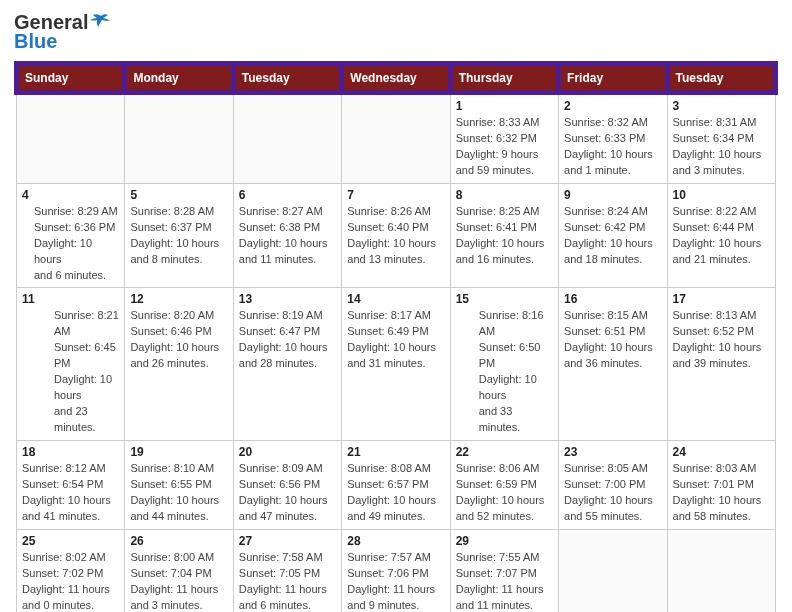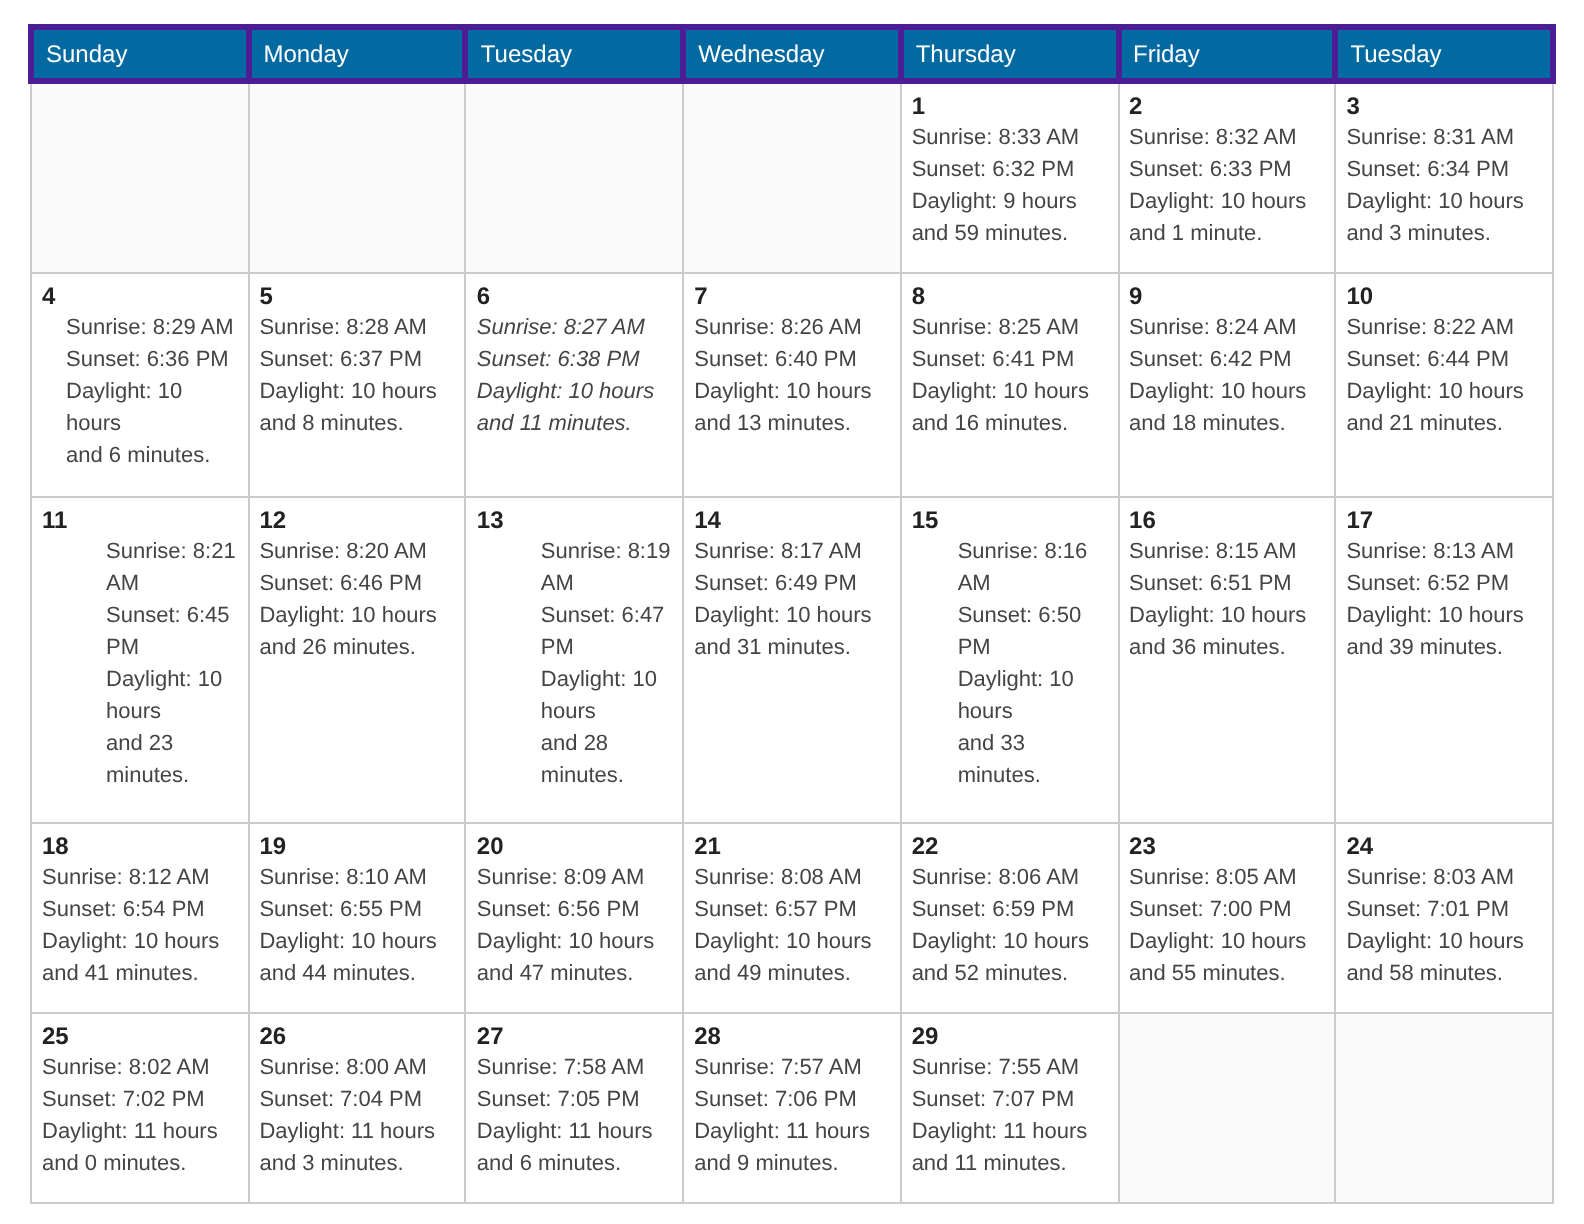--- a/index.html
+++ b/index.html
@@ -43,27 +43,27 @@
       margin-top: 2px;
     }
     .calendar {
       flex: 1;
       border: 1px solid #ccc;
       border-collapse: collapse;
       width: 100%;
       table-layout: fixed;
     }
     .calendar th {
-      background: #0369a1;
+      background: #7f1d1d;
       color: #fff;
       text-align: left;
       padding: 5px 6px;
       font-size: 12px;
-      font-weight: normal;
-      border: 3px solid #4c1d95;
+      font-weight: bold;
+      border: 5px solid #4c1d95;
     }
     .calendar td {
       border: 1px solid #ccc;
       vertical-align: top;
       padding: 4px 5px;
       font-size: 9.5px;
       color: #333;
       height: 88px;
     }
     .day-num {
@@ -83,20 +83,38 @@
     }
     table {
       width: 100%;
       border-collapse: collapse;
     }
   </style>
 </head>
 <body>
 
 <div class="page">
+  <div class="header">
+    <div class="logo">
+      <div style="display:flex;align-items:center;gap:4px;">
+        <div style="font-size:20px;font-weight:bold;color:#333;line-height:1;">
+          <span style="color:#333;">General</span><span style="display:inline-block;margin-left:2px;">
+            <svg width="22" height="16" viewBox="0 0 22 16">
+              <path d="M11 3 Q14 0 18 2 Q15 4 13 5 Q16 5 20 8 Q15 8 12 7 Q10 10 8 14 Q6 10 7 7 Q4 8 0 7 Q4 5 7 5 Q5 4 3 2 Q7 0 11 3Z" fill="#2176c7"></path>
+            </svg>
+          </span>
+        </div>
+      </div>
+      <div style="font-size:20px;font-weight:bold;color:#2176c7;margin-top:-2px;">Blue</div>
+    </div>
+    <div class="title-block">
+      <div class="month-title"></div>
+      <div class="subtitle"></div>
+    </div>
+  </div>
 
   <table class="calendar">
     <thead>
       <tr>
       <th>Sunday</th>
           <th>Monday</th>
           <th>Tuesday</th>
           <th>Wednesday</th>
           <th>Thursday</th>
           <th>Friday</th>
@@ -141,21 +159,21 @@
           </td>
           <td>
             <span class="day-num">5</span>
             <div class="day-info" style="white-space: pre-line;">Sunrise: 8:28 AM
 Sunset: 6:37 PM
 Daylight: 10 hours
 and 8 minutes.</div>
           </td>
           <td>
             <span class="day-num">6</span>
-            <div class="day-info" style="white-space: pre-line; font-style: italic;">Sunrise: 8:27 AM
+            <div class="day-info" style="white-space: pre-line;">Sunrise: 8:27 AM
 Sunset: 6:38 PM
 Daylight: 10 hours
 and 11 minutes.</div>
           </td>
           <td>
             <span class="day-num">7</span>
             <div class="day-info" style="white-space: pre-line;">Sunrise: 8:26 AM
 Sunset: 6:40 PM
 Daylight: 10 hours
 and 13 minutes.</div>
@@ -192,21 +210,21 @@
           </td>
           <td>
             <span class="day-num">12</span>
             <div class="day-info" style="white-space: pre-line;">Sunrise: 8:20 AM
 Sunset: 6:46 PM
 Daylight: 10 hours
 and 26 minutes.</div>
           </td>
           <td>
             <span class="day-num">13</span>
-            <div class="day-info" style="white-space: pre-line; margin-left: 32px;">Sunrise: 8:19 AM
+            <div class="day-info" style="white-space: pre-line;">Sunrise: 8:19 AM
 Sunset: 6:47 PM
 Daylight: 10 hours
 and 28 minutes.</div>
           </td>
           <td>
             <span class="day-num">14</span>
             <div class="day-info" style="white-space: pre-line;">Sunrise: 8:17 AM
 Sunset: 6:49 PM
 Daylight: 10 hours
 and 31 minutes.</div>

